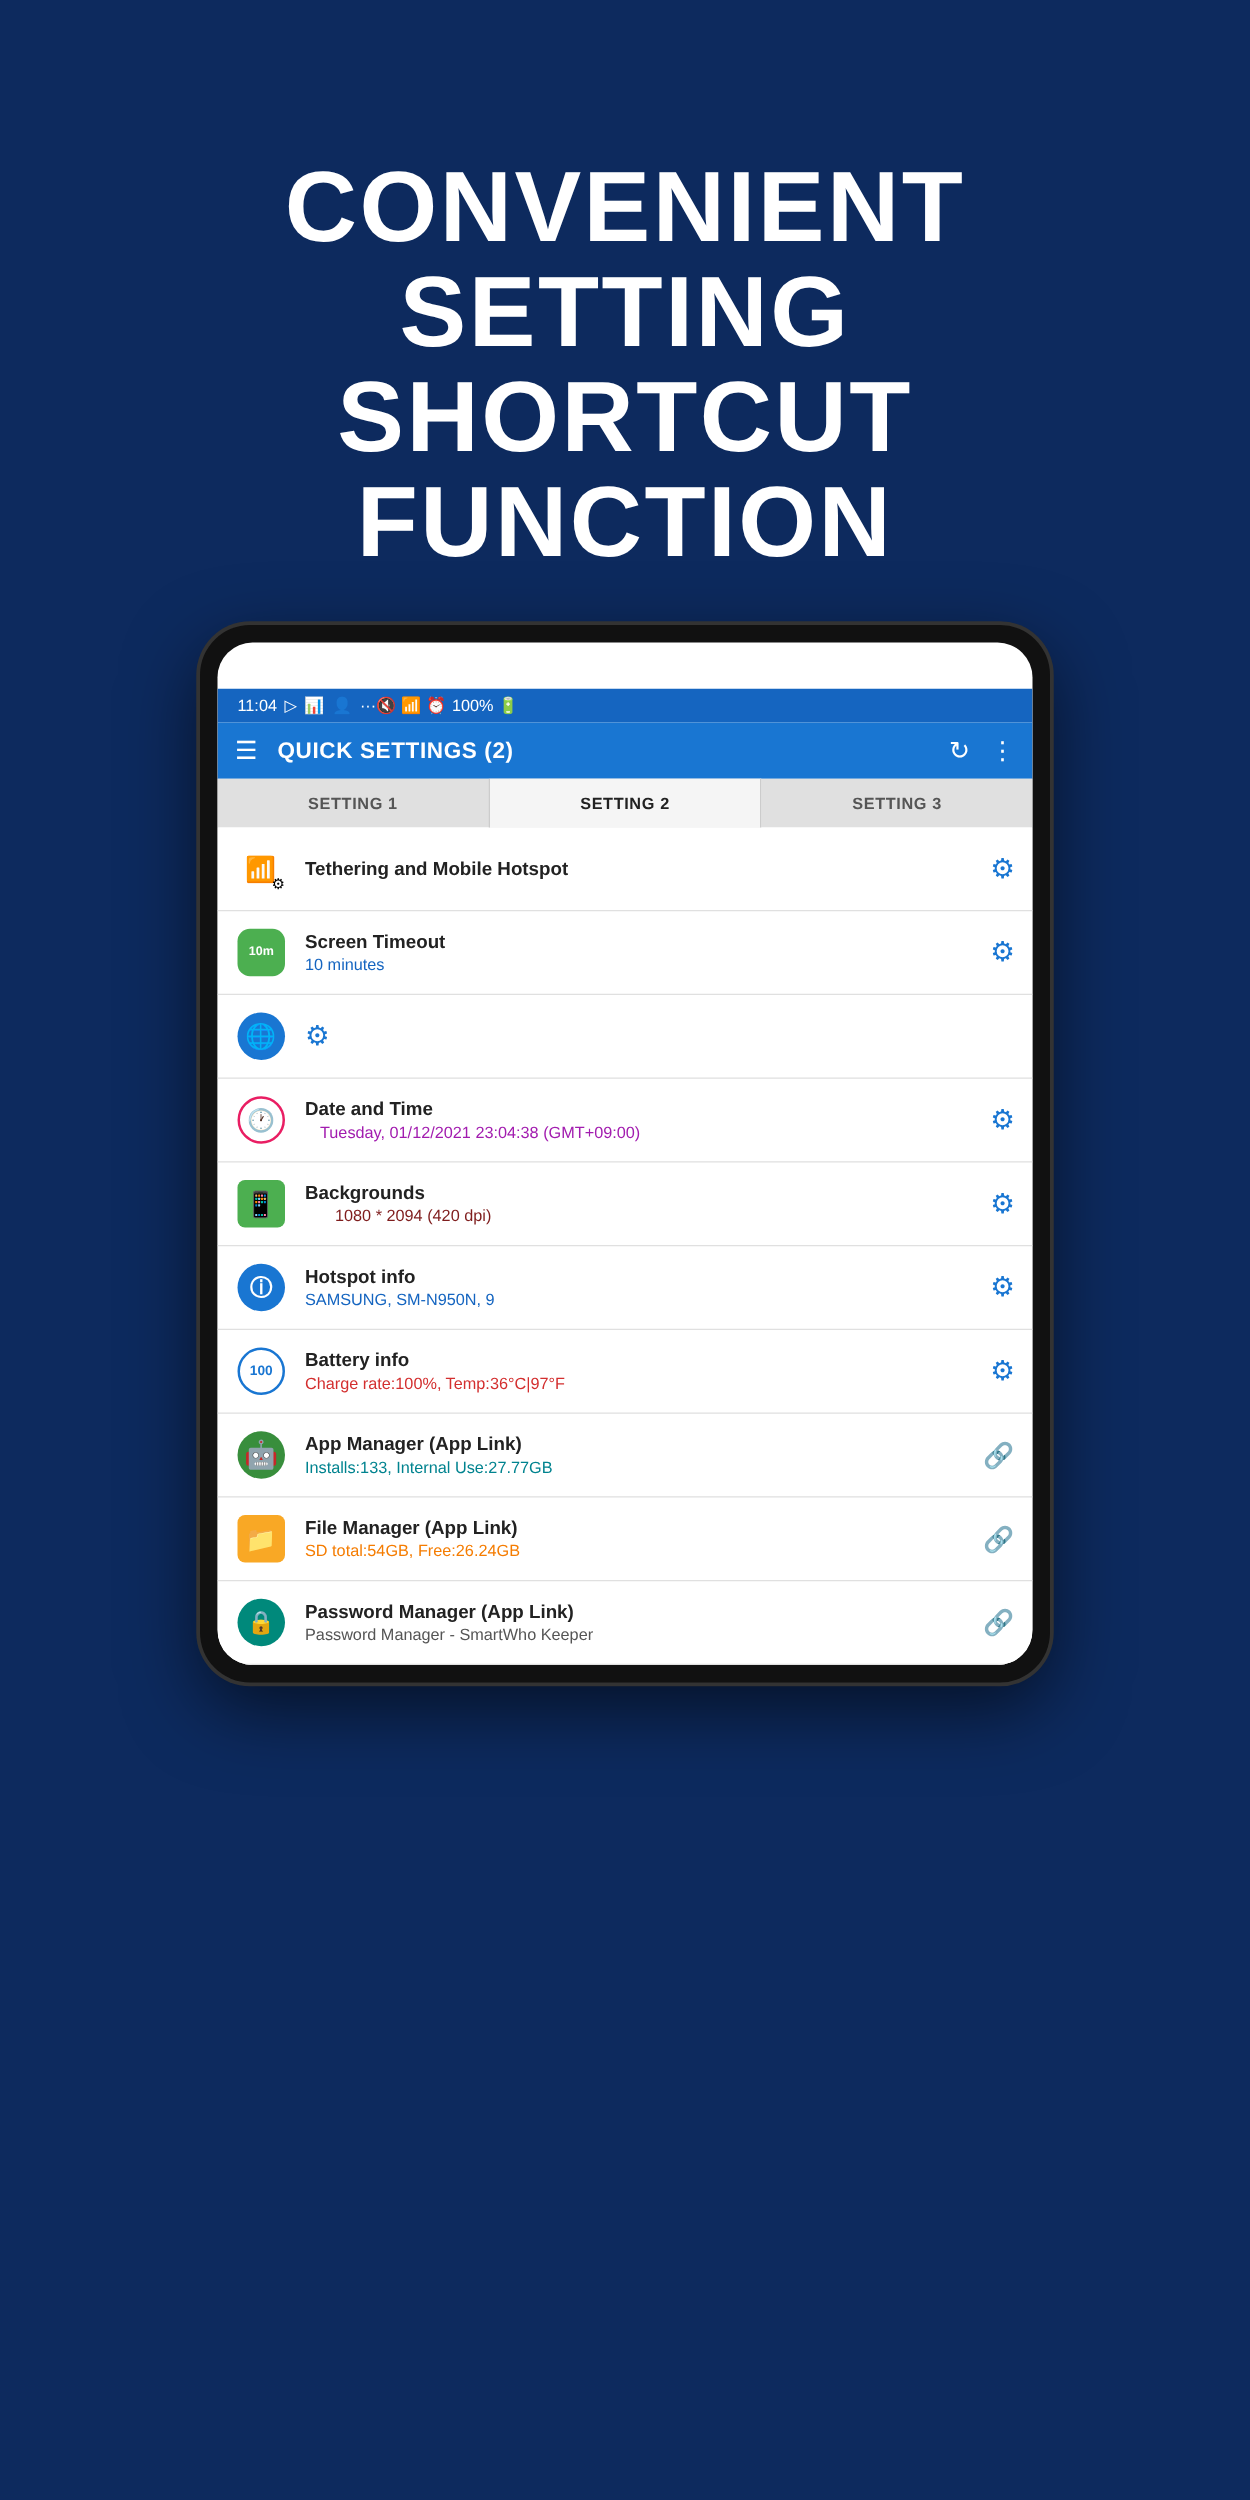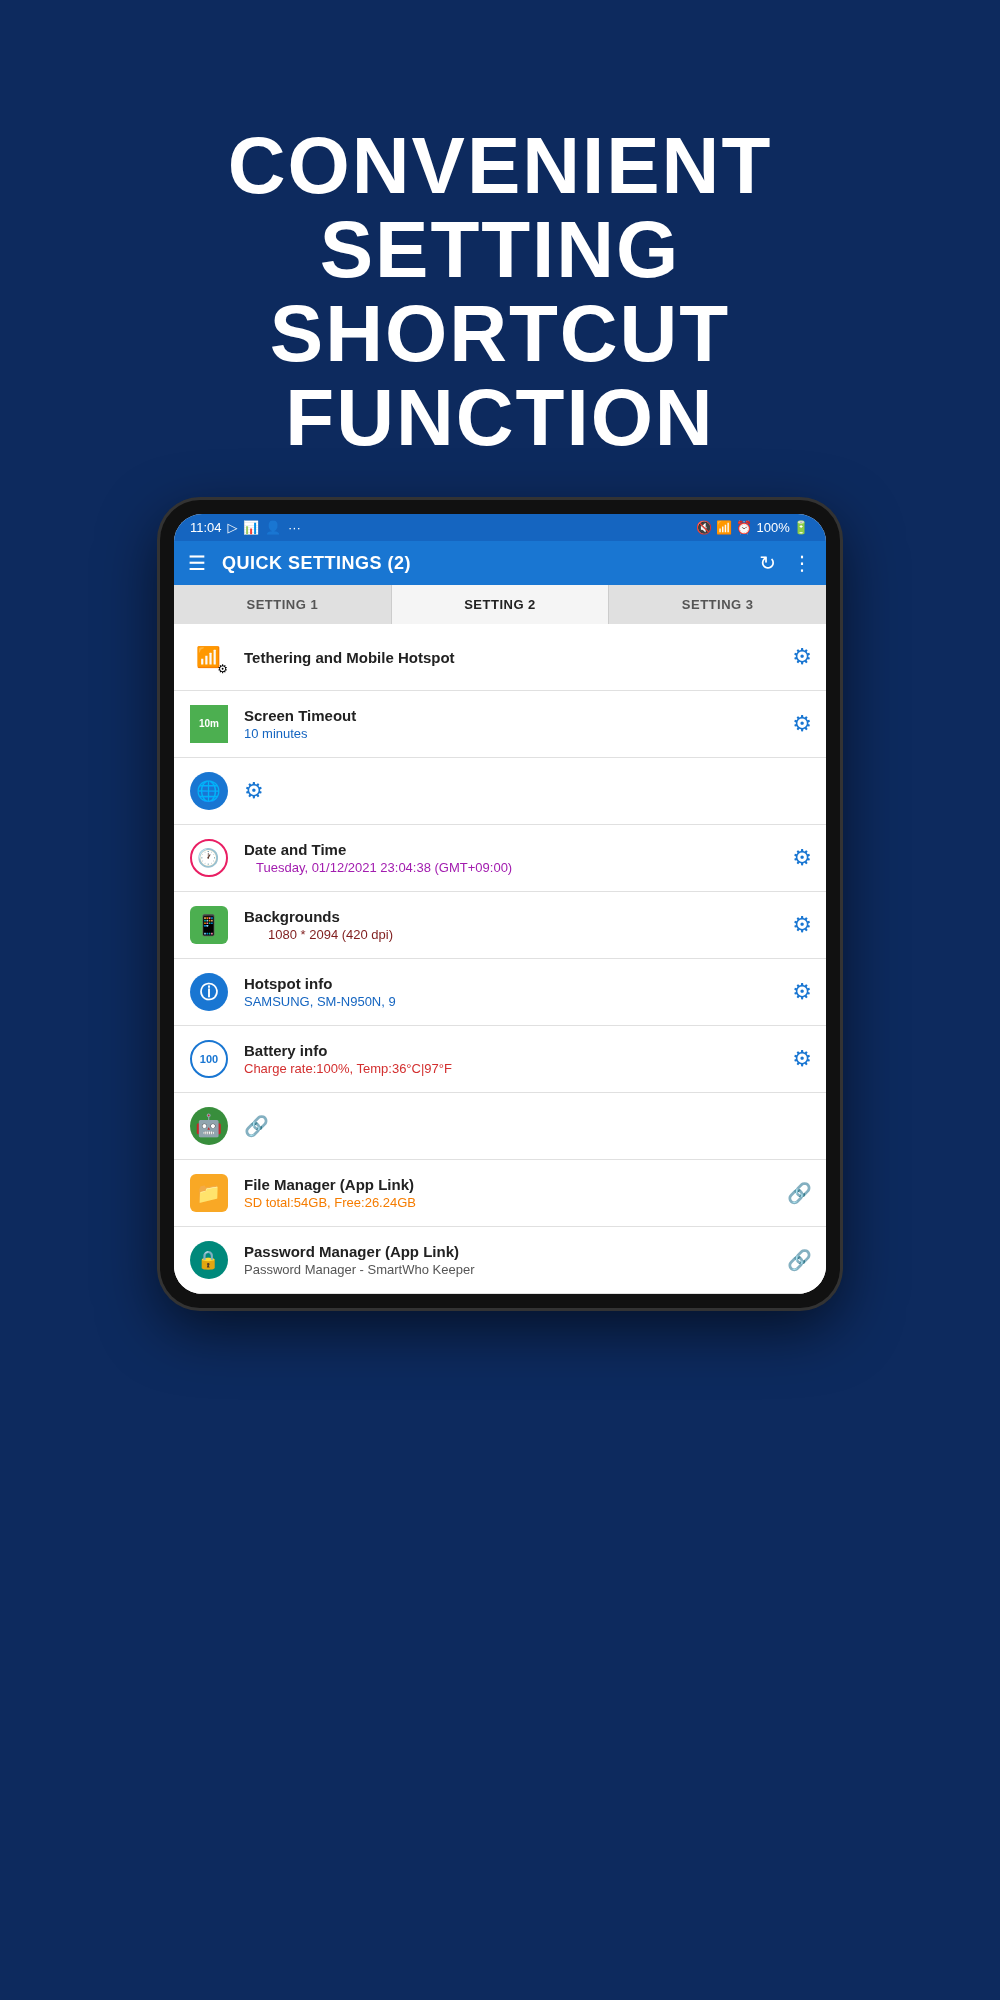--- a/index.html
+++ b/index.html
@@ -41,25 +41,25 @@
     .phone-inner {
       border-radius: 28px;
       overflow: hidden;
       background: #fff;
     }
 
     
     .status-bar {
       background: #1565c0;
       display: flex;
-      justify-content: space-between;
       align-items: center;
       padding: 6px 16px;
       color: white;
       font-size: 13px;
+      margin-top: 37px;
     }
     .status-left { display: flex; align-items: center; gap: 6px; }
     .status-right { display: flex; align-items: center; gap: 4px; font-size: 13px; }
 
     
     .app-bar {
       background: #1976d2;
       display: flex;
       align-items: center;
       padding: 10px 14px;
@@ -137,21 +137,21 @@
     .color-purple { color: #7b1fa2; }
     .color-blue { color: #1565c0; }
     .color-green { color: #7f1d1d; margin-left: 24px; }
     .color-pink { color: #a21caf; margin-left: 12px; }
     .color-orange { color: #f57c00; }
     .color-red { color: #d32f2f; }
     .color-teal { color: #00838f; }
     .icon-green-lock {
       width: 38px; height: 38px;
       background: #4caf50;
-      border-radius: 0;
+      border-radius: 10px;
       display: flex; align-items: center; justify-content: center;
       color: white; font-size: 18px;
     }
     .icon-globe {
       width: 38px; height: 38px;
       border-radius: 50%;
       background: #1976d2;
       display: flex; align-items: center; justify-content: center;
       color: white; font-size: 20px;
     }
@@ -330,20 +330,24 @@
             <div class="setting-name">Battery info</div>
             <div class="setting-value color-red">Charge rate:100%, Temp:36°C|97°F</div>
           </div>
           <span class="setting-gear">⚙</span>
         </div>
 
         <div class="setting-item">
           <div class="setting-icon">
             <div class="icon-android">🤖</div>
           </div>
+          <div class="setting-text">
+            <div class="setting-name">App Manager (App Link)</div>
+            <div class="setting-value color-teal">Installs:133, Internal Use:27.77GB</div>
+          </div>
           <span class="link-icon">🔗</span>
         </div>
 
         <div class="setting-item">
           <div class="setting-icon">
             <div class="icon-folder">📁</div>
           </div>
           <div class="setting-text">
             <div class="setting-name">File Manager (App Link)</div>
             <div class="setting-value color-orange">SD total:54GB, Free:26.24GB</div>

